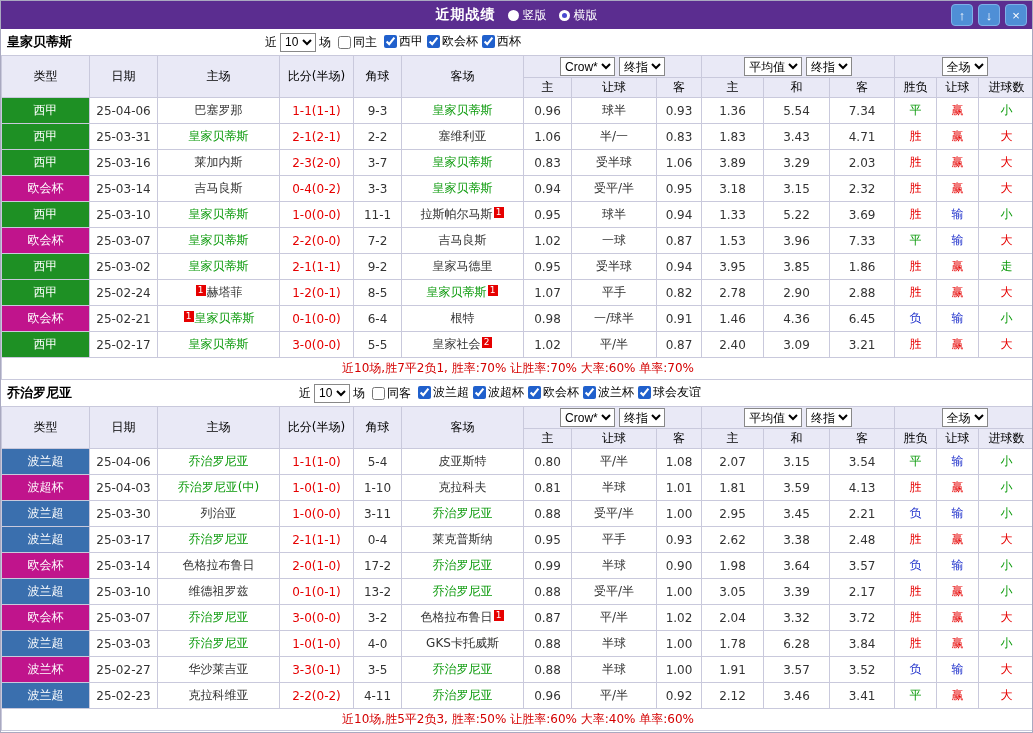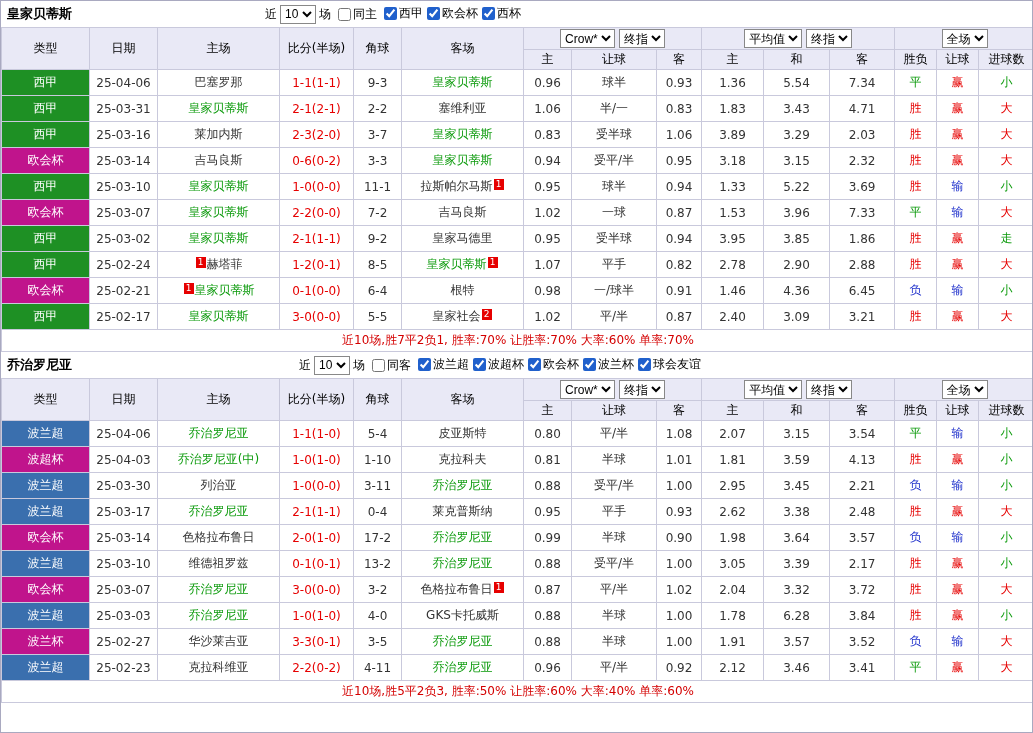--- a/index.html
+++ b/index.html
@@ -31,20 +31,38 @@
   td.league-cell{color:#fff}
   td.score{color:#e60000}
   .focus{color:#0b9a0b}
   sup.card{background:#e60000;color:#fff;font-size:9px;min-width:10px;padding:0 1px;line-height:11px;display:inline-block;vertical-align:top;margin:1px 1px 0 1px}
   tfoot td{height:22px;color:#d40000;background:#fff}
 </style>
 </head>
 <body>
 
 <div class="app">
+  <div class="titlebar">
+    <div class="titlebar-center">
+      <span class="tb-title">近期战绩</span>
+      <label class="radio">
+        <span class="radio-dot"></span>
+        <span>竖版</span>
+      </label>
+      <label class="radio checked">
+        <span class="radio-dot"></span>
+        <span>横版</span>
+      </label>
+    </div>
+    <div class="titlebar-buttons">
+      <button class="tb-btn"><span>↑</span></button>
+      <button class="tb-btn"><span>↓</span></button>
+      <button class="tb-btn"><span>×</span></button>
+    </div>
+  </div>
 
   <section data-section="0">
     <div class="section-topbar">
       <span class="team-name">皇家贝蒂斯</span>
       <div class="filters">
         <span>近</span>
         <select><option>10</option></select>
         <span>场</span>
         <label class="cb">
           <input type="checkbox" style="">
@@ -161,21 +179,21 @@
             <td>3.29</td>
             <td>2.03</td>
             <td style="color: rgb(230, 0, 0);">胜</td>
             <td style="color: rgb(230, 0, 0);">赢</td>
             <td style="color: rgb(230, 0, 0);">大</td>
           </tr>
           <tr>
             <td class="league-cell" style="background: rgb(192, 20, 140);">欧会杯</td>
             <td>25-03-14</td>
             <td class="team-cell"><span>吉马良斯</span></td>
-            <td class="score">0-6(0-2)</td>
+            <td class="score">0-4(0-2)</td>
             <td>3-3</td>
             <td class="team-cell"><span class="focus">皇家贝蒂斯</span></td>
             <td>0.94</td>
             <td>受平/半</td>
             <td>0.95</td>
             <td>3.18</td>
             <td>3.15</td>
             <td>2.32</td>
             <td style="color: rgb(230, 0, 0);">胜</td>
             <td style="color: rgb(230, 0, 0);">赢</td>

